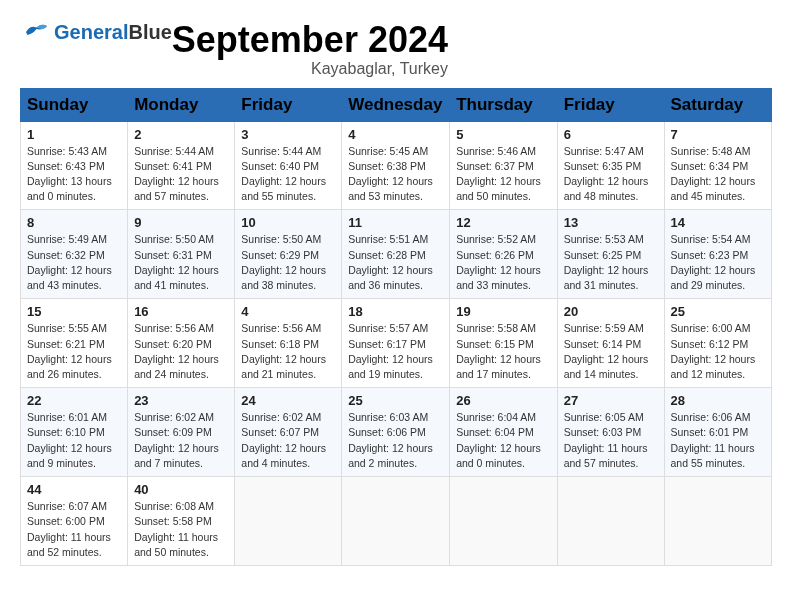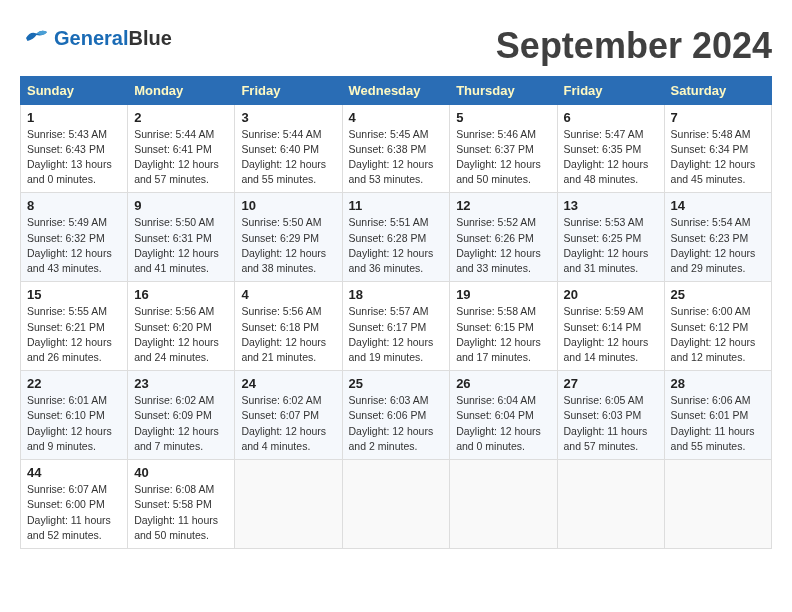--- a/index.html
+++ b/index.html
@@ -5,24 +5,22 @@
     * { box-sizing: border-box; margin: 0; padding: 0; }
     body {
       font-family: Arial, sans-serif;
       background: #fff;
       width: 792px;
       min-height: 612px;
       padding: 20px;
     }
     .header {
       display: flex;
-      justify-content: space-between;
       align-items: flex-start;
       margin-bottom: 10px;
-      margin-top: 6px;
     }
     .logo {
       display: flex;
       flex-direction: column;
       align-items: flex-start;
     }
     .logo-wrapper {
       display: flex;
       align-items: center;
       gap: 4px;
@@ -30,38 +28,38 @@
     .logo-bird-svg {
       width: 30px;
       height: 24px;
     }
     .title-block {
       text-align: right;
     }
     .month-title {
       font-size: 36px;
       font-weight: bold;
-      color: #404040;
+      color: #000000;
       line-height: 1.1;
     }
     .location {
       font-size: 16px;
       color: #555;
     }
     .calendar {
       width: 100%;
       border-collapse: collapse;
       font-size: 11px;
     }
     .calendar th {
       background: #2a6db5;
-      color: #fef9c3;
+      color: #000000;
       text-align: left;
       padding: 6px 6px;
-      font-size: 13px;
+      font-size: 17px;
       font-weight: bold;
       border: 1px solid #2a6db5;
     }
     .calendar td {
       vertical-align: top;
       padding: 5px 6px;
       border: 1px solid #ddd;
       width: 108px;
       background: #fff;
       min-height: 80px;
@@ -95,20 +93,21 @@
         <path d="M8 16 Q14 6 22 10 Q28 4 36 8 Q30 14 22 12 Q18 18 10 20 Z" fill="#1a6bb5"></path>
         <path d="M22 10 Q28 4 36 8 Q34 12 28 12 Z" fill="#4a9fd5"></path>
       </svg>
       <div>
         <span style="font-size:20px;font-weight:bold;color:#1a6bb5;">General</span><span style="font-size:20px;font-weight:bold;color:#333;">Blue</span>
       </div>
     </div>
   </div>
   <div class="title-block">
     <div class="month-title">September 2024</div>
+    <div class="location">Kayabaglar, Turkey</div>
   </div>
 </div>
 
 <table class="calendar">
   <thead>
     <tr>
     <th>Sunday</th>
         <th>Monday</th>
         <th>Friday</th>
         <th>Wednesday</th>

